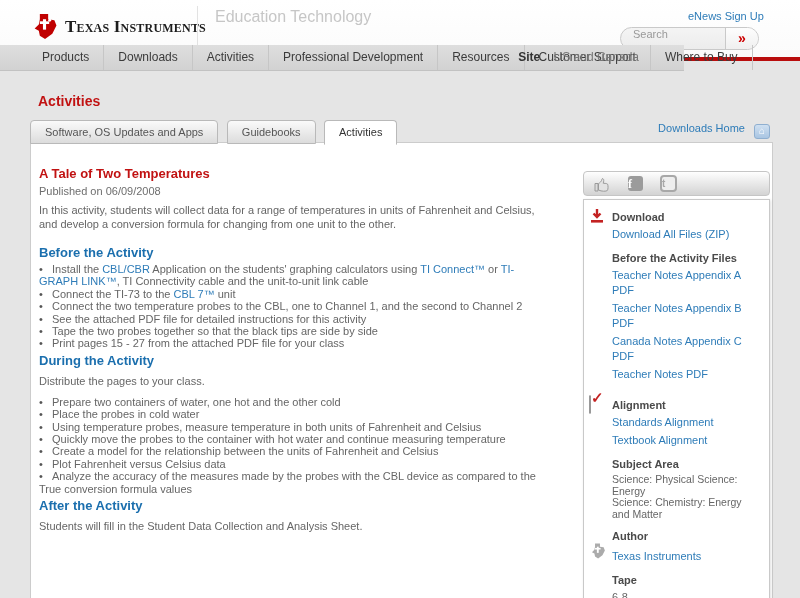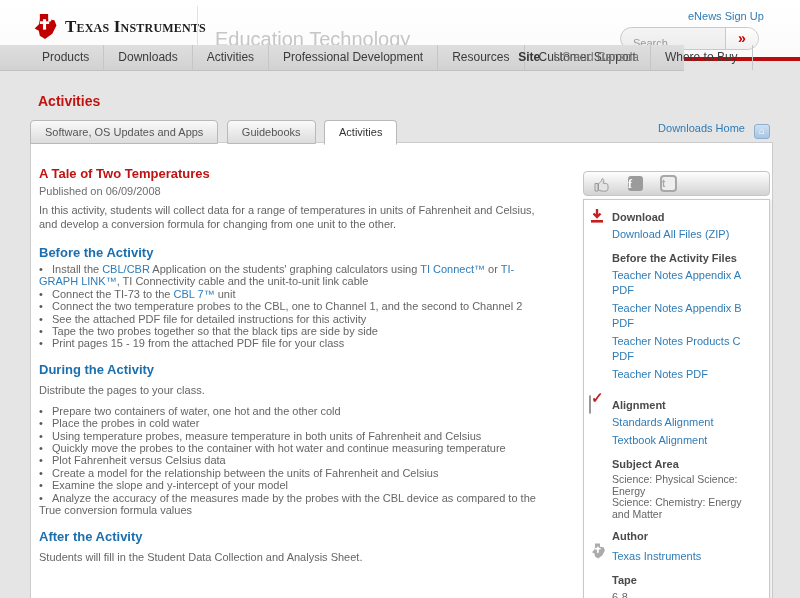--- a/index.html
+++ b/index.html
@@ -5,24 +5,24 @@
   html,body{margin:0;padding:0;background:#fff;}
   .stage{position:relative;width:800px;height:598px;overflow:hidden;background:#e5e5e5;
          font-family:"Liberation Sans",sans-serif;}
 
   
   .hdr{position:absolute;top:0;left:0;width:800px;height:57px;background:linear-gradient(#ffffff,#fbfbfb);}
   .logo{position:absolute;left:30px;top:13px;display:flex;align-items:center;cursor:pointer;}
   .logo-text{font-family:"Liberation Serif",serif;font-variant:small-caps;font-weight:bold;
              font-size:17px;color:#1c1c1c;margin-left:7px;letter-spacing:.2px;}
   .hdr-divider{position:absolute;left:197px;top:6px;width:1px;height:45px;background:#e2e2e2;}
-  .division{position:absolute;left:215px;top:28px;font-size:20px;color:#c6c6c6;}
+  .division{position:absolute;left:215px;top:8px;font-size:16px;color:#c6c6c6;}
   .enews{position:absolute;left:688px;top:10px;font-size:11px;color:#2e7cb8;cursor:pointer;text-decoration:none;}
   .searchbox{position:absolute;left:620px;top:27px;width:137px;height:21px;border:1px solid #c9c9c9;
-             border-radius:12px;background:linear-gradient(#f4f4f4,#ececec);display:flex;align-items:flex-end;overflow:hidden;}
+             border-radius:12px;background:linear-gradient(#f4f4f4,#ececec);display:flex;align-items:flex-start;overflow:hidden;}
   .searchbox input{flex:1;border:none;background:transparent;outline:none;padding:0 0 0 12px;
                    font-size:11px;color:#555;font-family:"Liberation Sans",sans-serif;width:90px;}
   .searchbox input::placeholder{color:#999;}
   .search-btn{width:32px;height:21px;border-left:1px solid #c9c9c9;color:#c00;font-weight:bold;
               font-size:14px;line-height:20px;text-align:center;cursor:pointer;background:linear-gradient(#fdfdfd,#f0f0f0);}
 
   .red-rule{position:absolute;top:57px;left:0;width:800px;height:4px;background:#b90d0d;}
 
   
   .nav{position:absolute;top:45px;left:0;width:684px;height:25px;background:linear-gradient(#dedede,#d2d2d2);
@@ -47,21 +47,21 @@
          border:1px solid #8fafd0;border-radius:3px;color:#fff;font-size:10px;line-height:12px;text-align:center;
          vertical-align:-2px;cursor:pointer;}
 
   
   .content-box{position:absolute;left:30px;top:142px;width:741px;height:470px;background:#fff;
                border:1px solid #ccc;border-bottom:none;}
   .main{position:absolute;left:8px;top:23px;width:507px;}
   .art-title{font-size:13px;font-weight:bold;color:#c11212;}
   .published{font-size:11px;color:#6e6e6e;margin-top:4px;}
   .h-blue{font-size:13px;font-weight:bold;color:#1b6fae;}
-  .mt-lg{margin-top:12px;} .mt-before{margin-top:14px;} .mt-0{margin-top:12px;}
+  .mt-lg{margin-top:12px;} .mt-before{margin-top:14px;} .mt-0{margin-top:3px;}
   .para{font-size:11px;color:#666;line-height:14px;margin-top:6px;}
   .para2{font-size:11px;color:#666;line-height:14px;margin-top:12px;}
   .bullets{margin-top:3px;}
   .bullets2{margin-top:8px;}
   .bullet{font-size:11px;color:#666;line-height:12.4px;padding:0;}
   .bullet::before{content:"\2022\00a0\00a0\00a0";color:#555;}
   .inline-link{color:#2e7cb8;cursor:pointer;}
 
   
   .social-bar{position:absolute;left:552px;top:28px;width:187px;height:25px;border:1px solid #c5c5c5;
@@ -143,33 +143,32 @@
 
       <div class="para">In this activity, students will collect data for a range of temperatures in units of Fahrenheit and Celsius, and develop a conversion formula for changing from one unit to the other.</div>
 
       <div class="h-blue mt-before">Before the Activity</div>
       <div class="bullets">
           <div class="bullet"><span>Install the </span><span class="inline-link">CBL/CBR</span><span> Application on the students' graphing calculators using </span><span class="inline-link">TI Connect™</span><span> or </span><span class="inline-link">TI-GRAPH LINK™</span><span>, TI Connectivity cable and the unit-to-unit link cable</span></div>
           <div class="bullet"><span>Connect the TI-73 to the </span><span class="inline-link">CBL 7™</span><span> unit</span></div>
           <div class="bullet">Connect the two temperature probes to the CBL, one to Channel 1, and the second to Channel 2</div>
           <div class="bullet">See the attached PDF file for detailed instructions for this activity</div>
           <div class="bullet">Tape the two probes together so that the black tips are side by side</div>
-          <div class="bullet">Print pages 15 - 19 from the attached PDF file for your class</div>
+          <div class="bullet">Print pages 15 - 27 from the attached PDF file for your class</div>
         </div>
 
       <div class="h-blue mt-0">During the Activity</div>
       <div class="para">Distribute the pages to your class.</div>
       <div class="bullets bullets2">
           <div class="bullet">Prepare two containers of water, one hot and the other cold</div>
           <div class="bullet">Place the probes in cold water</div>
           <div class="bullet">Using temperature probes, measure temperature in both units of Fahrenheit and Celsius</div>
           <div class="bullet">Quickly move the probes to the container with hot water and continue measuring temperature</div>
+          <div class="bullet">Create a model for the relationship between the units of Fahrenheit and Celsius</div>
           <div class="bullet">Plot Fahrenheit versus Celsius data</div>
-          <div class="bullet">Create a model for the relationship between the units of Fahrenheit and Celsius</div>
-          <div class="bullet">Examine the slope and y-intercept of your model</div>
           <div class="bullet">Analyze the accuracy of the measures made by the probes with the CBL device as compared to the True conversion formula values</div>
         </div>
 
       <div class="h-blue mt-0">After the Activity</div>
       <div class="para">Students will fill in the Student Data Collection and Analysis Sheet.</div>
 
     </div>
 
     <div class="social-bar">
       <span class="soc">
@@ -193,21 +192,21 @@
         </span>
         <div class="side-h">Download</div>
         <div class="side-link">Download All Files (ZIP)</div>
       </div>
 
       <div class="side-sec">
         <div class="side-h">Before the Activity Files</div>
         <div>
             <div class="side-link">Teacher Notes Appendix A PDF</div>
             <div class="side-link">Teacher Notes Appendix B PDF</div>
-            <div class="side-link">Teacher Notes Products C PDF</div>
+            <div class="side-link">Canada Notes Appendix C PDF</div>
             <div class="side-link">Teacher Notes PDF</div>
           </div>
       </div>
 
       <div class="side-sec" style="margin-top:16px;">
         <span class="sec-icon">
           <span class="chk"><span class="mark">✓</span></span>
         </span>
         <div class="side-h">Alignment</div>
         <div>

